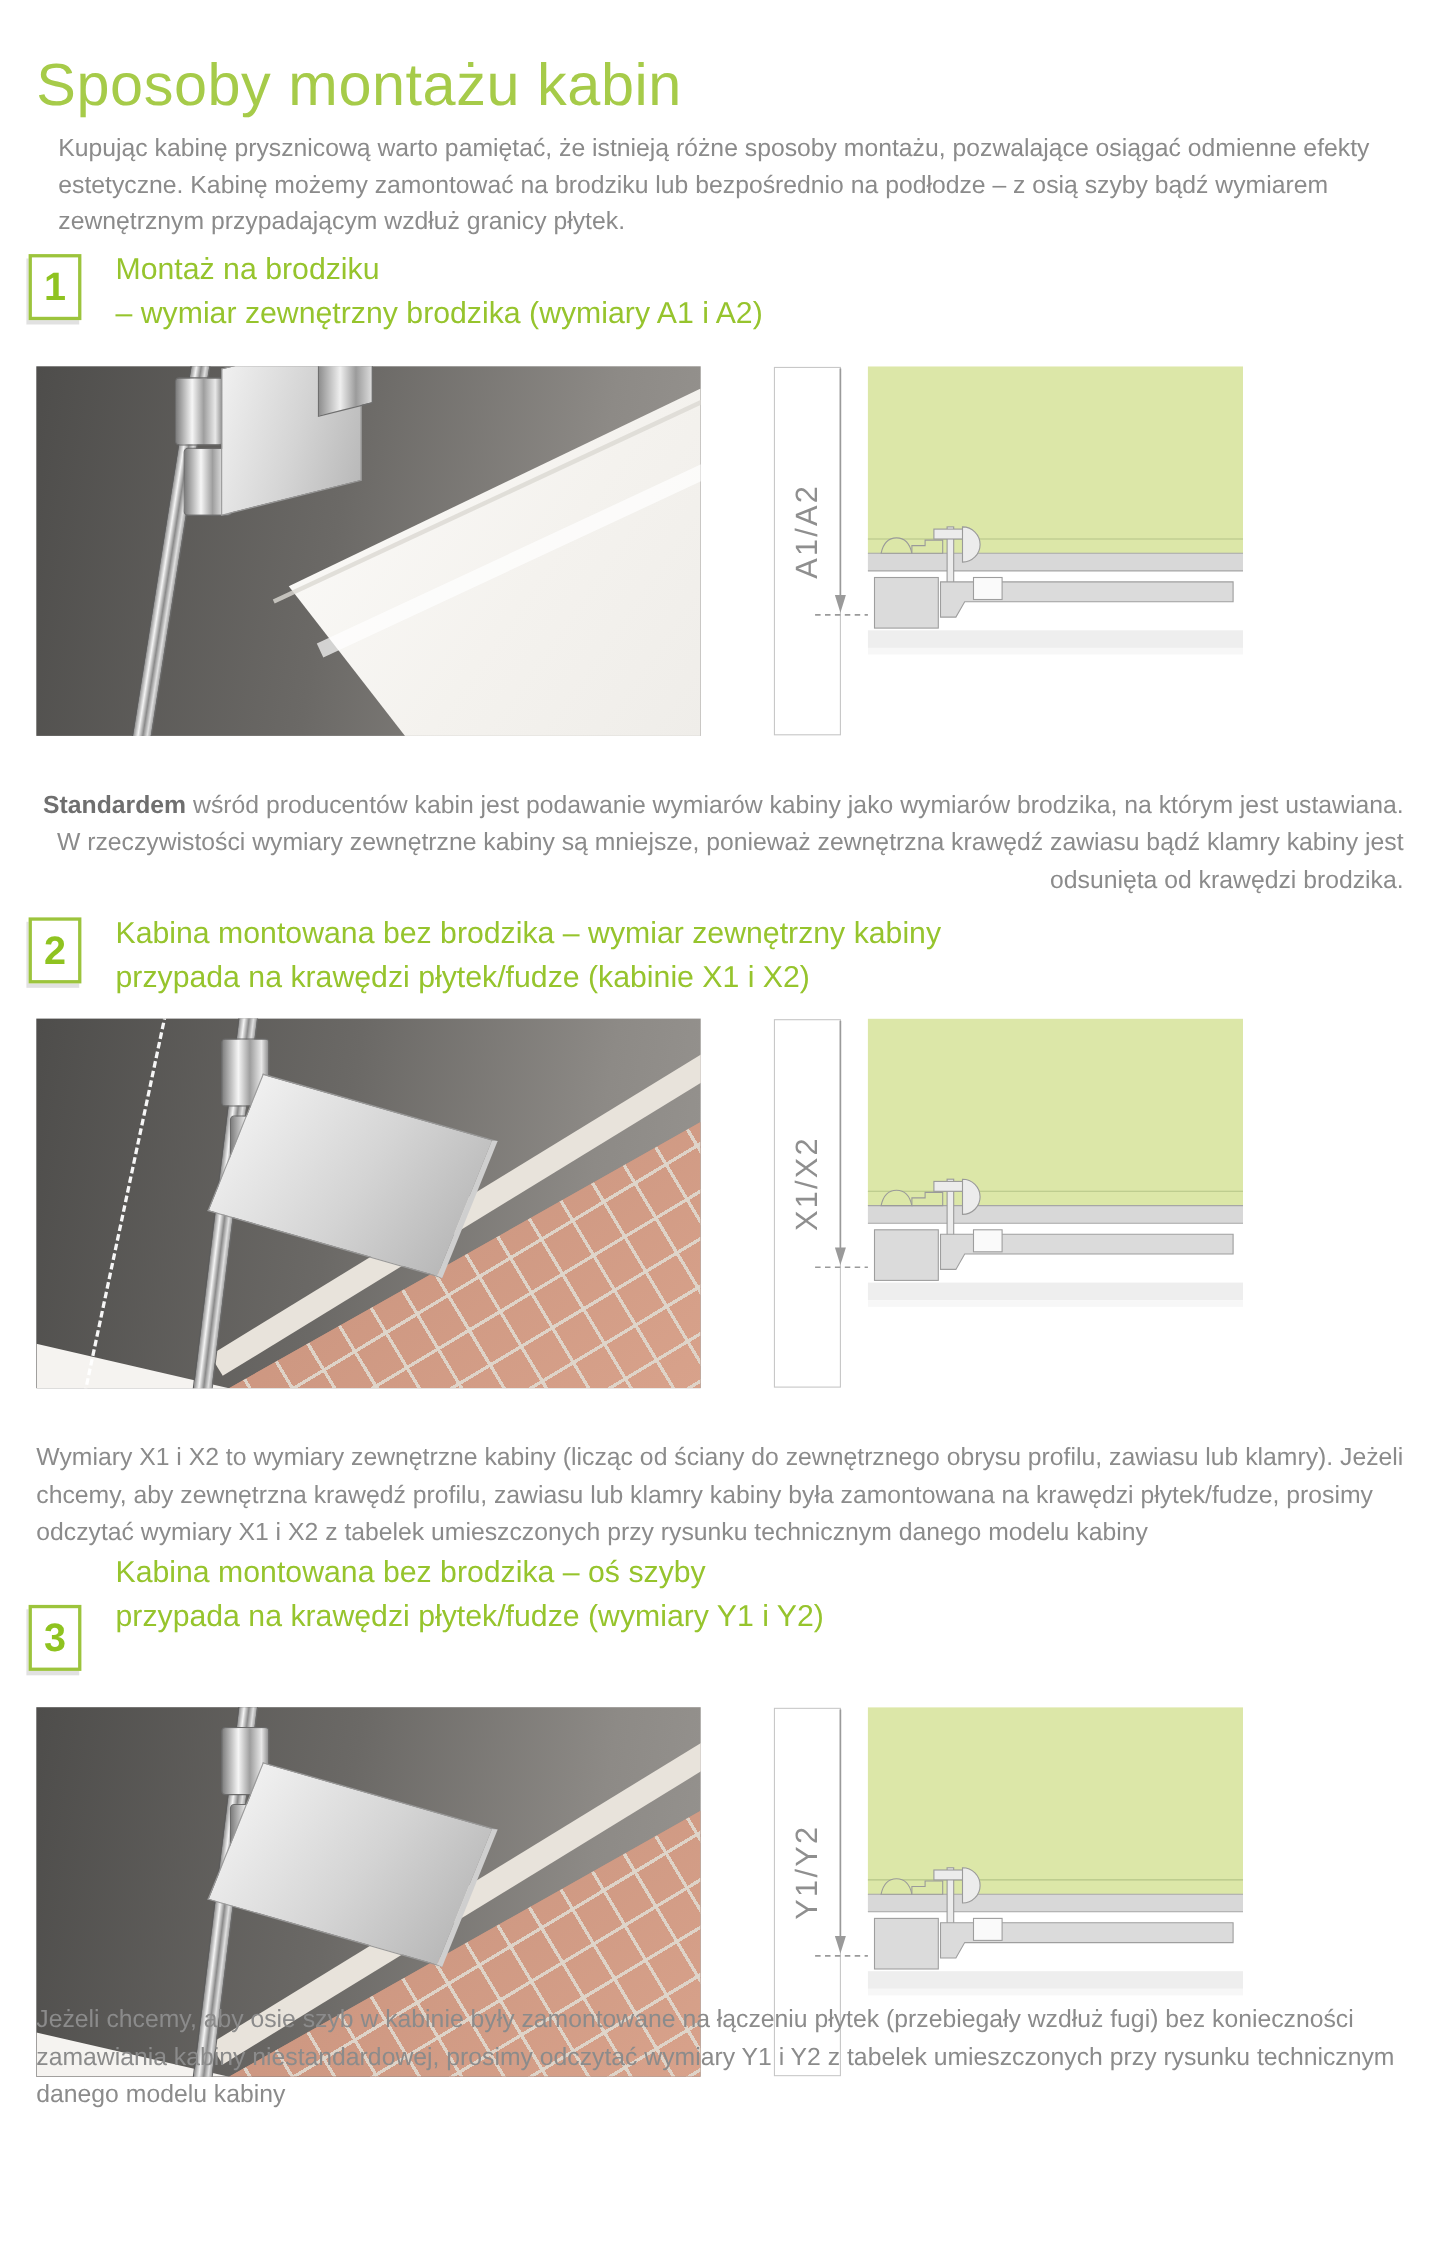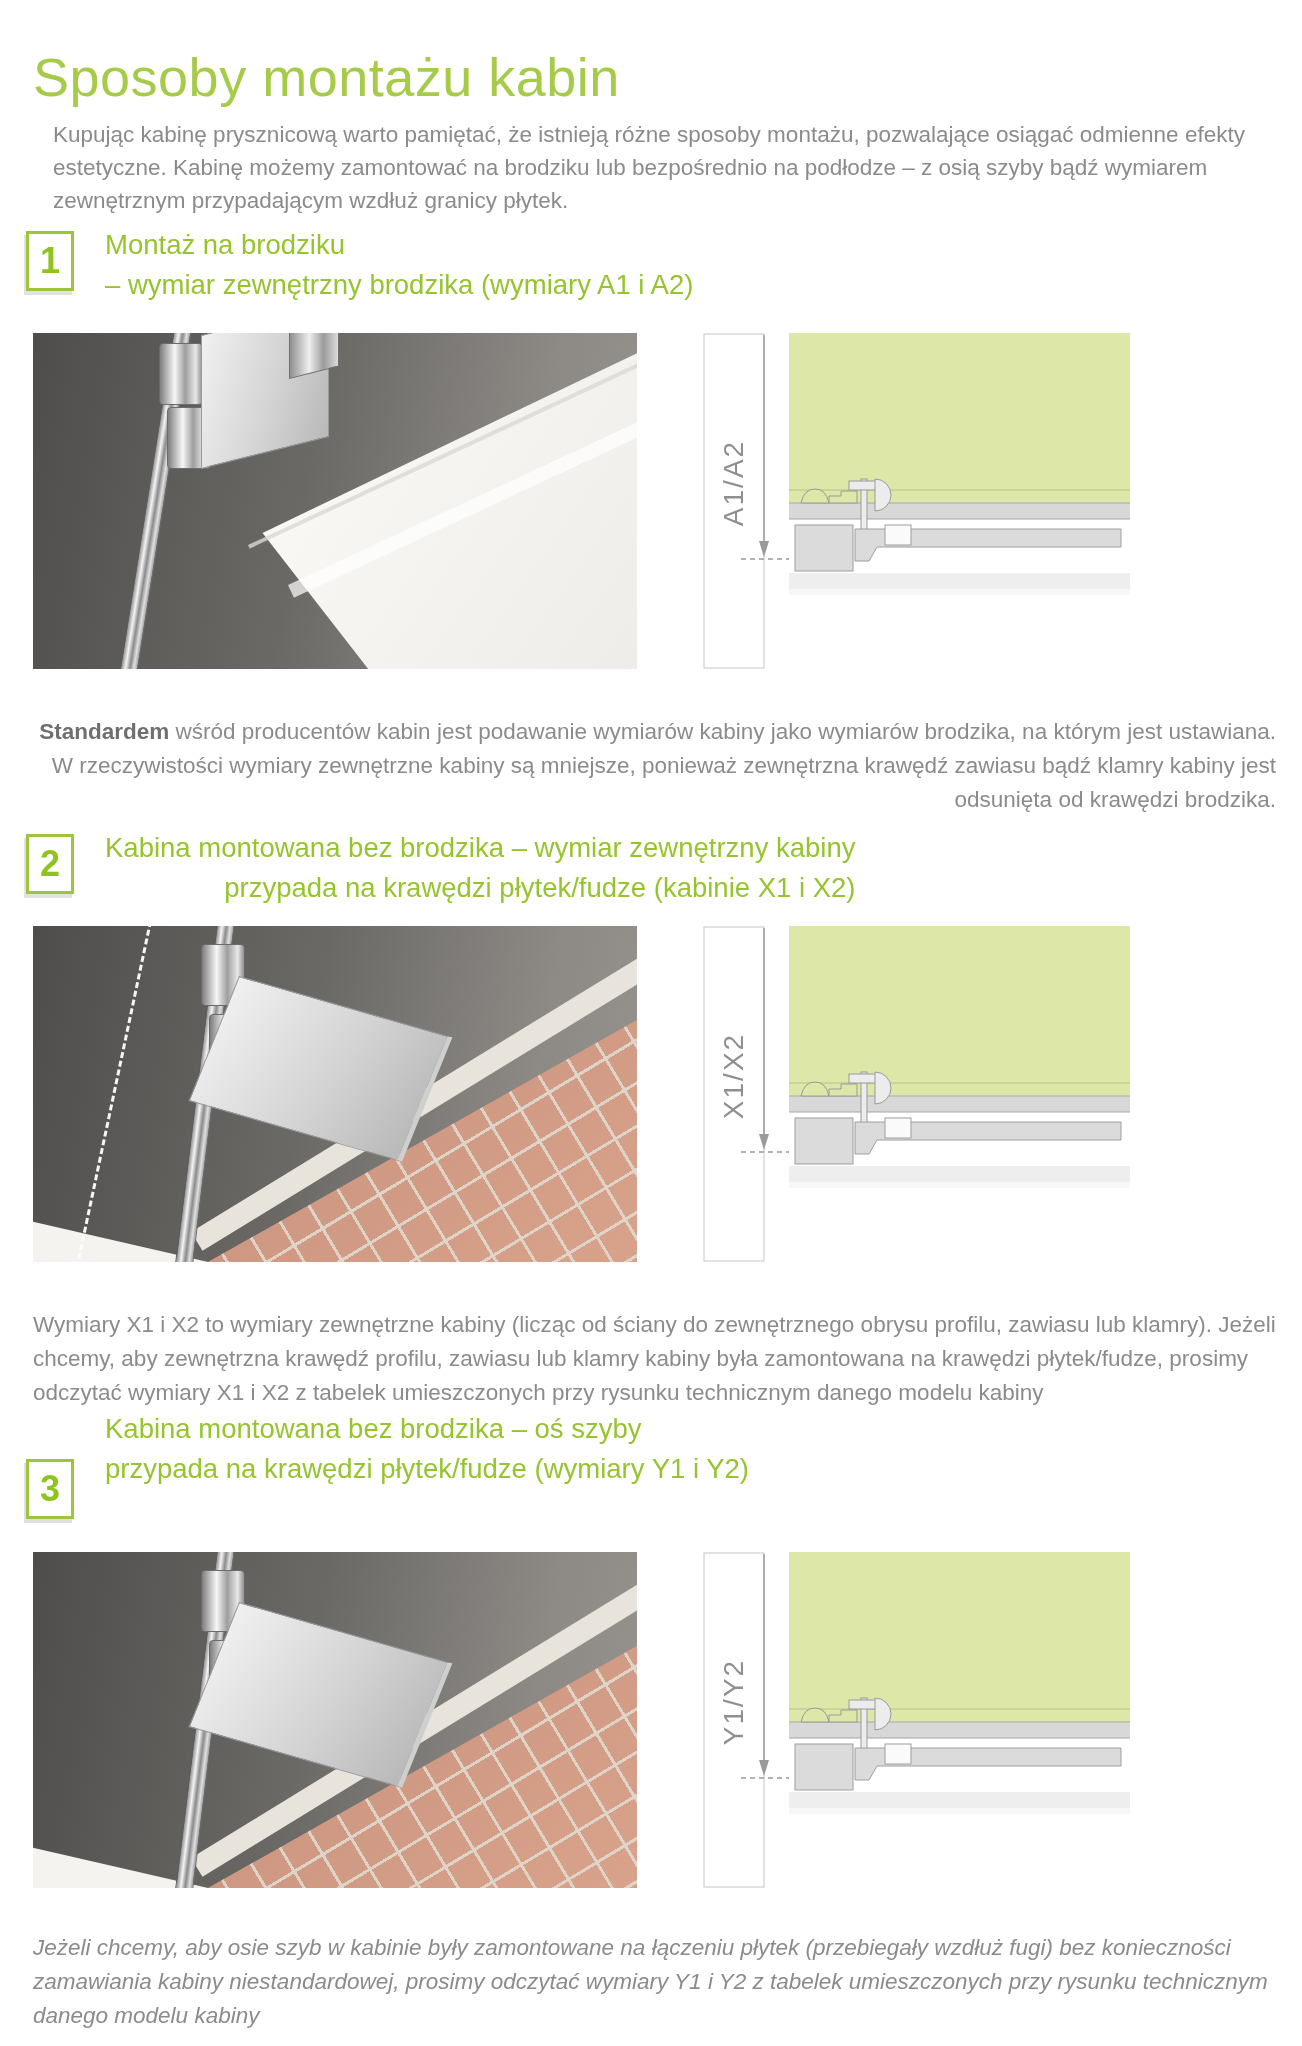--- a/index.html
+++ b/index.html
@@ -14,36 +14,36 @@
     color:#a6cb49;white-space:nowrap;
   }
   .body-par{
     position:absolute;left:33px;width:1243px;
     font-size:22.5px;line-height:34px;color:#8b8b8b;
   }
   .body-par strong{color:#6f6f6f;font-weight:700;}
   .intro{top:95px;line-height:33px;margin-left:20px;}
   .note-1{top:692px;text-align:right;}
   .note-2{top:1285px;}
-  .note-3{top:1908px;font-style:italic;}
+  .note-3{top:1796px;}
   
   .num-badge{
     position:absolute;left:26px;width:42px;height:54px;
     border:3px solid #9cc43c;background:#ffffff;
     box-shadow:-2px 4px 0 rgba(90,90,90,0.18);
     display:flex;align-items:center;justify-content:center;
     color:#8fc320;font-size:36px;font-weight:700;
   }
   .sec-heading{
     position:absolute;left:105px;
     color:#96c42d;font-size:27.5px;line-height:40px;font-weight:400;
   }
   .sec-heading .hl{white-space:nowrap;display:block;}
   .badge-1{top:231px;} .h-1{top:225px;}
-  .badge-2{top:834px;} .h-2{top:828px;text-align:right;}
+  .badge-2{top:834px;} .h-2{top:828px;}
   .badge-3{top:1459px;} .h-3{top:1409px;}
   
   .photo{
     position:absolute;left:33px;width:604px;height:336px;overflow:hidden;
     background:linear-gradient(100deg,#4e4d4b 0%,#6b6966 45%,#8d8a86 80%,#979490 100%);
   }
   .row-1{top:333px;} .row-2{top:926px;} .row-3{top:1552px;}
   
   .tray-top{
     position:absolute;inset:0;

